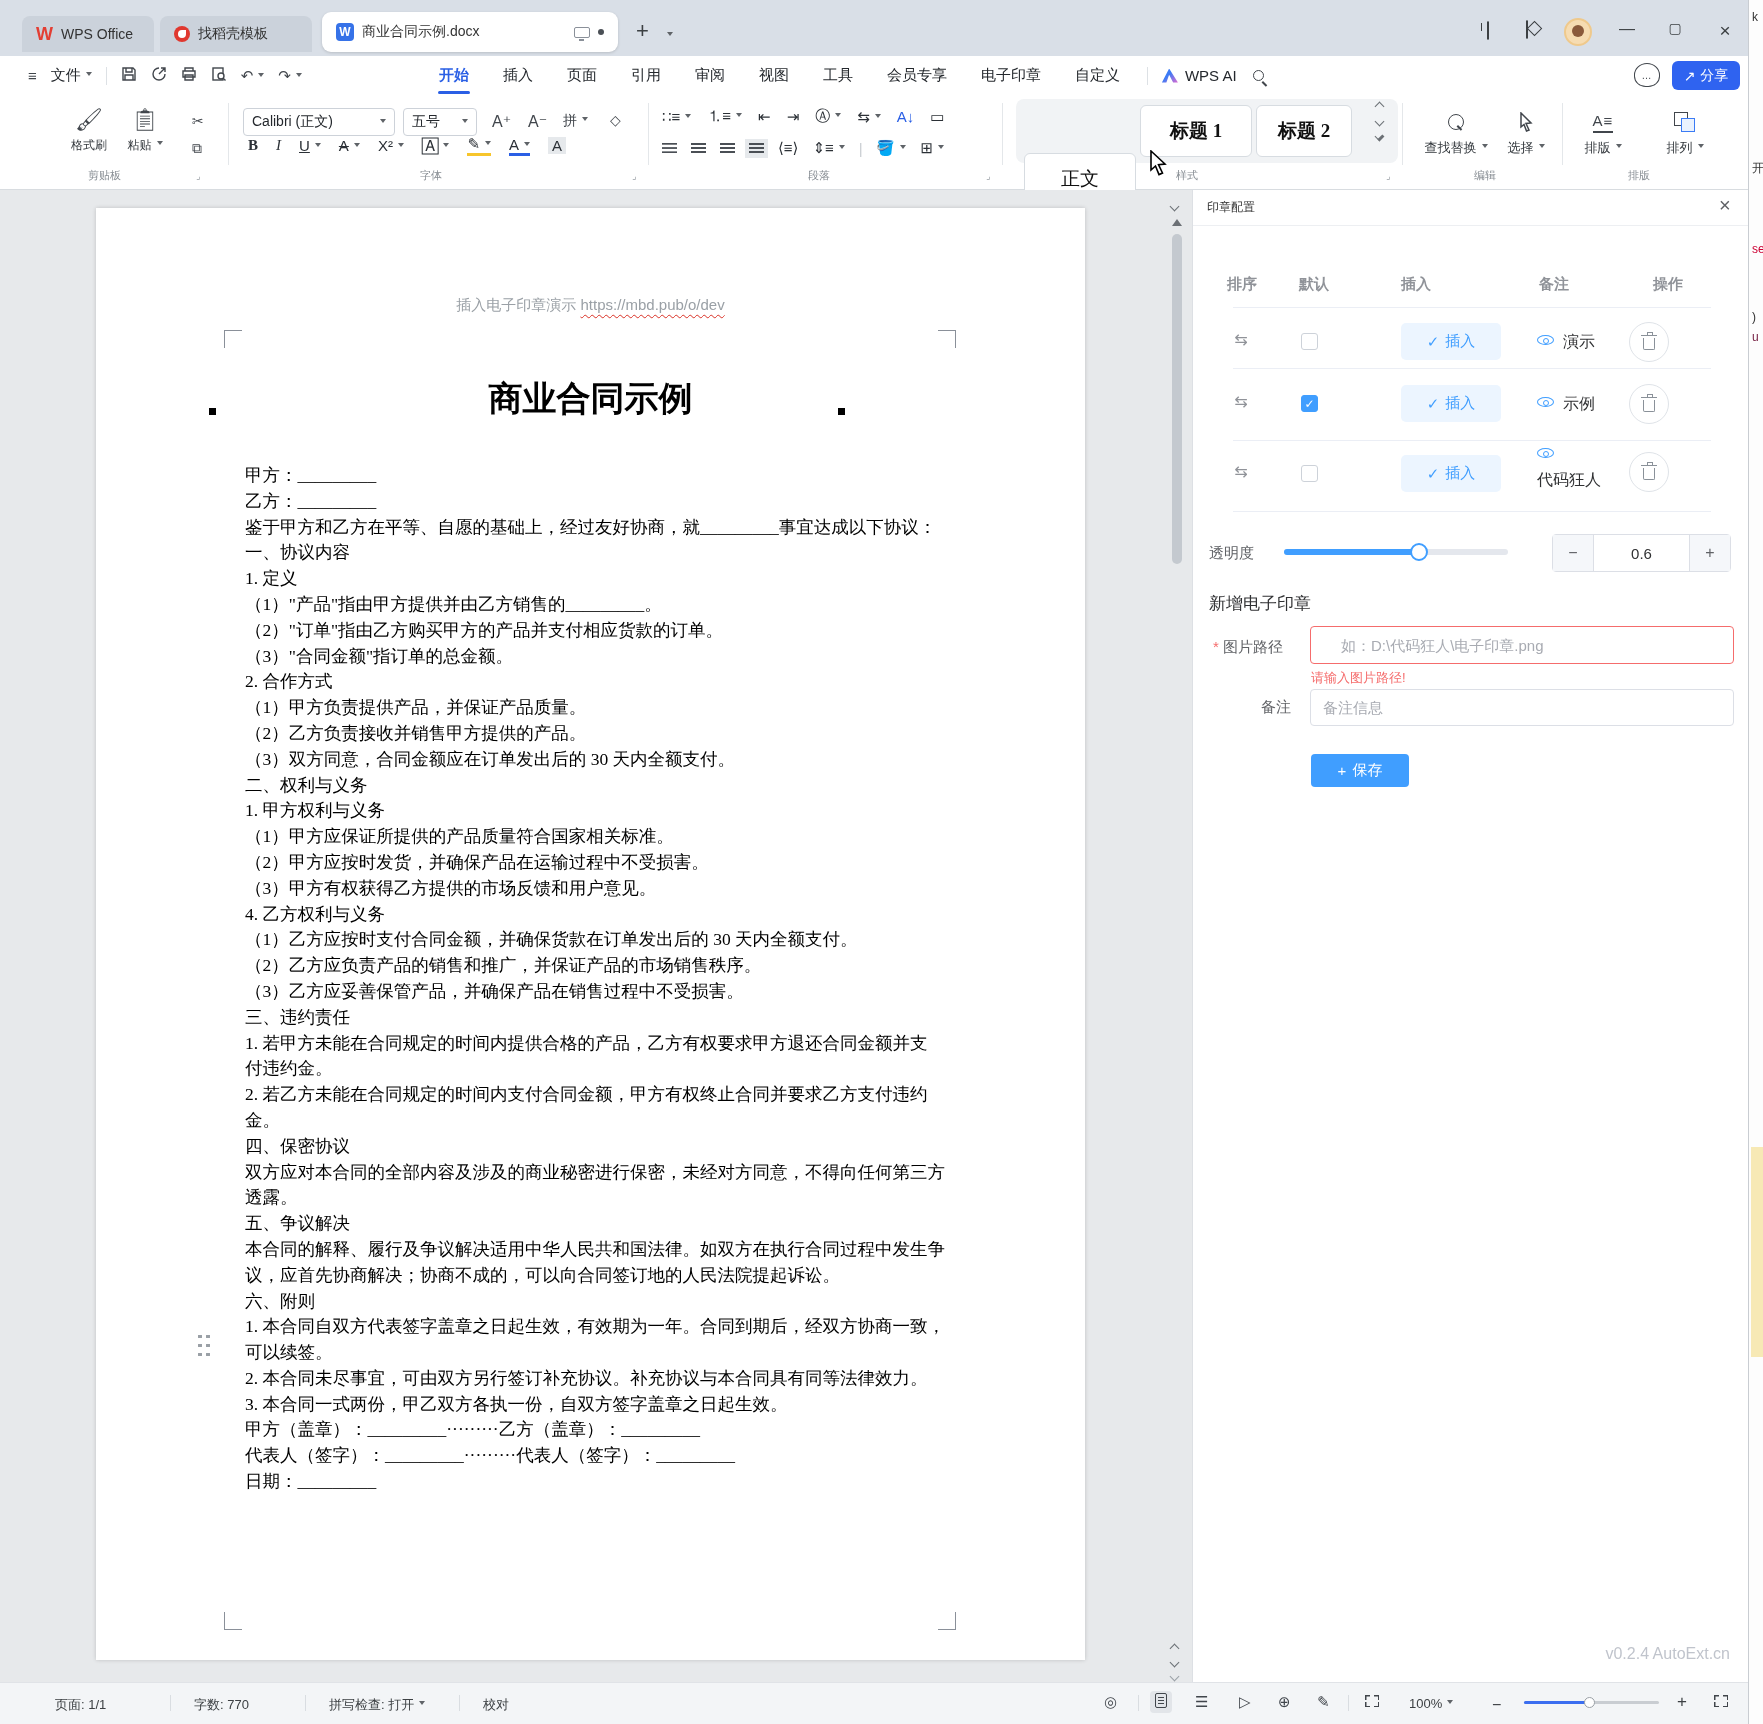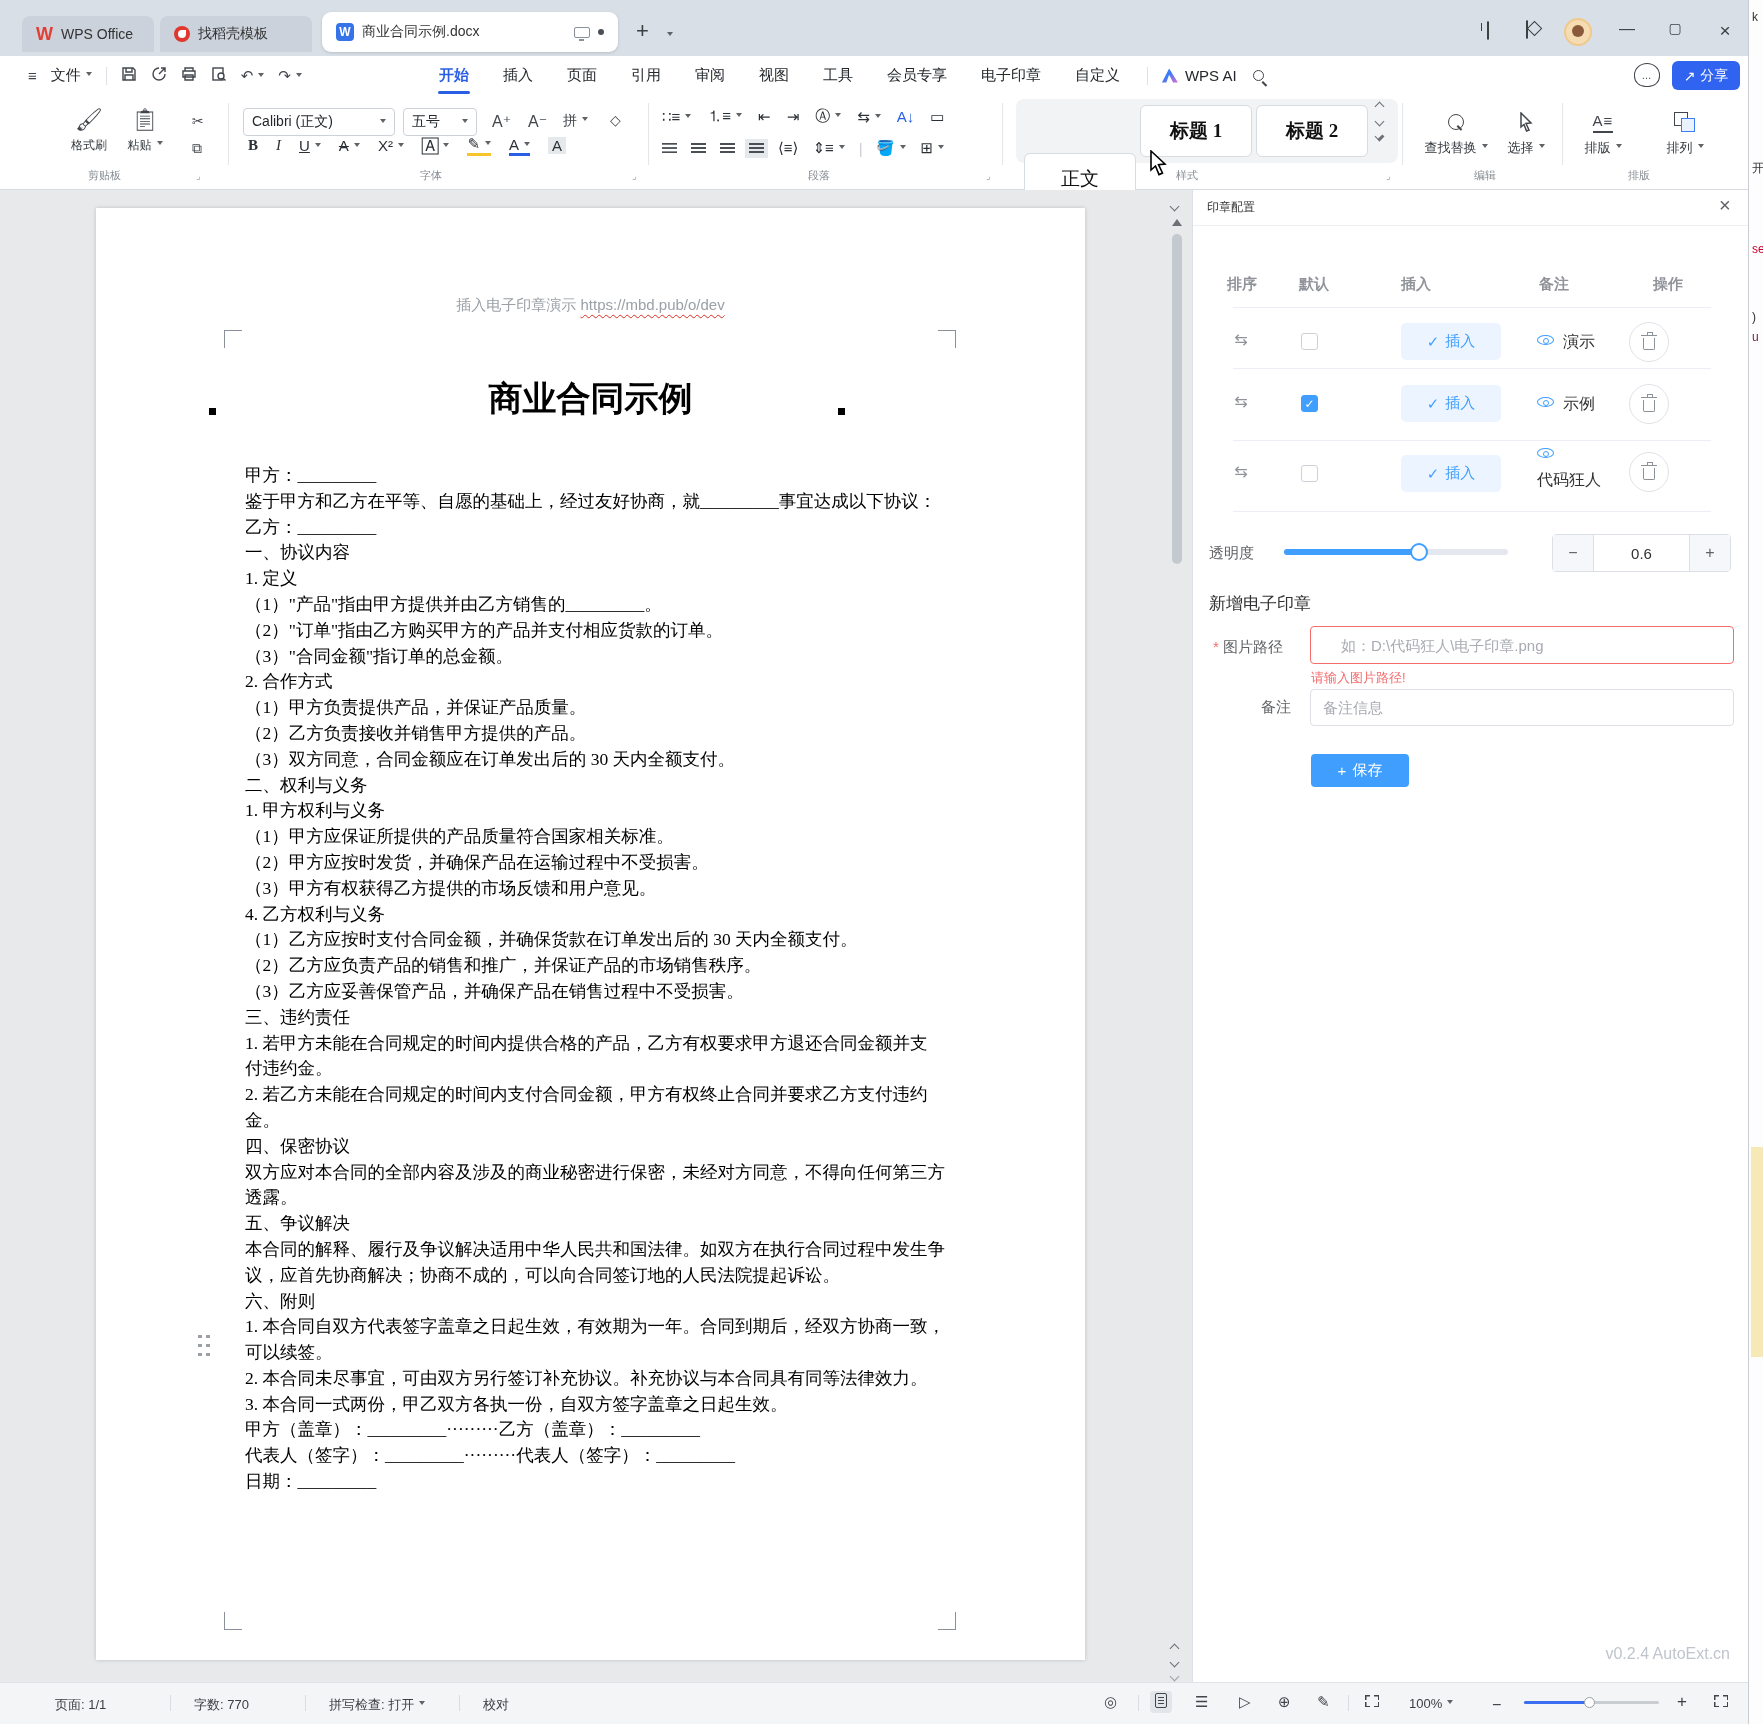--- a/index.html
+++ b/index.html
@@ -302,21 +302,21 @@
       <span>🪣<span class="caret"></span></span>
       <span>⊞<span class="caret"></span></span>
     </div>
     <div class="grp-sep" style="left:1002px;"></div>
     <div class="grp-label" style="left:808px;">段落</div>
     <div class="grp-corner" style="left:986px;">⌟</div>
 
     <div class="style-wrap">
       <div class="style-box" style="left:8px;width:112px;margin-top:48px;">正文</div>
       <div class="style-box" style="left:124px;width:112px;font-weight:bold;">标题 1</div>
-      <div class="style-box" style="left:240px;width:112px;font-weight:bold;">标题 2</div>
+      <div class="style-box" style="left:240px;width:96px;font-weight:bold;">标题 2</div>
     </div>
     <div class="style-arrows">
       <span class="chev up"></span>
       <span class="chev down"></span>
       <span class="chev down" style="border-bottom-width:3px;"></span>
     </div>
     <div class="grp-sep" style="left:1402px;"></div>
     <div class="grp-label" style="left:1176px;">样式</div>
     <div class="grp-corner" style="left:1386px;">⌟</div>
 
@@ -366,22 +366,22 @@
       <div id="watermark">
         <span>插入电子印章演示 </span><span class="url">https://mbd.pub/o/dev</span>
       </div>
 
       <div id="doc-title">商业合同示例</div>
       <div class="pilcrow-sq" style="left:113px;"></div>
       <div class="pilcrow-sq" style="left:742px;"></div>
 
       <div id="doc-body">
         <div class="dline">甲方：_________</div>
+        <div class="dline">乙方：_________</div>
         <div class="dline">鉴于甲方和乙方在平等、自愿的基础上，经过友好协商，就_________事宜达成以下协议：</div>
-        <div class="dline">乙方：_________</div>
         <div class="dline">一、协议内容</div>
         <div class="dline">1. 定义</div>
         <div class="dline">（1）"产品"指由甲方提供并由乙方销售的_________。</div>
         <div class="dline">（2）"订单"指由乙方购买甲方的产品并支付相应货款的订单。</div>
         <div class="dline">（3）"合同金额"指订单的总金额。</div>
         <div class="dline">2. 合作方式</div>
         <div class="dline">（1）甲方负责提供产品，并保证产品质量。</div>
         <div class="dline">（2）乙方负责接收并销售甲方提供的产品。</div>
         <div class="dline">（3）双方同意，合同金额应在订单发出后的 30 天内全额支付。</div>
         <div class="dline">二、权利与义务</div>

